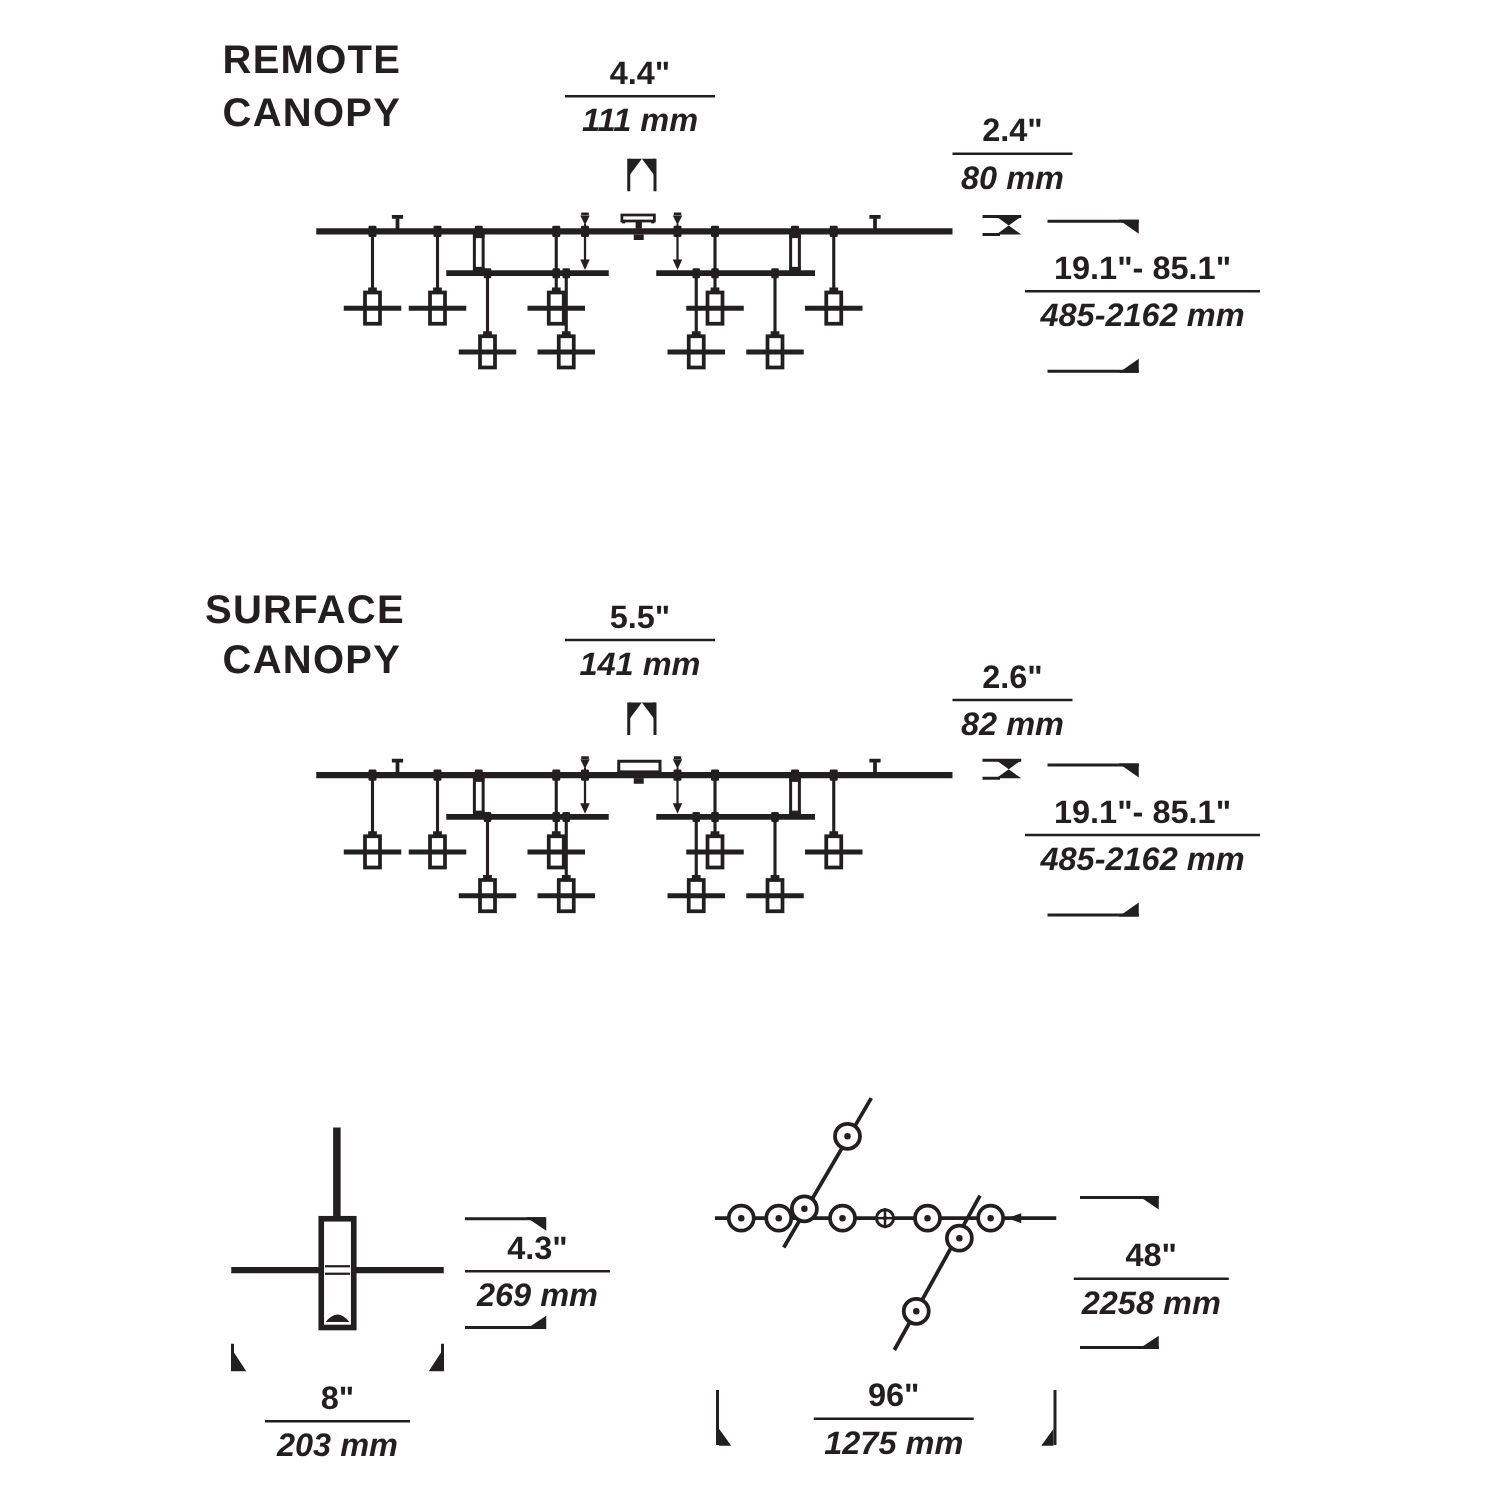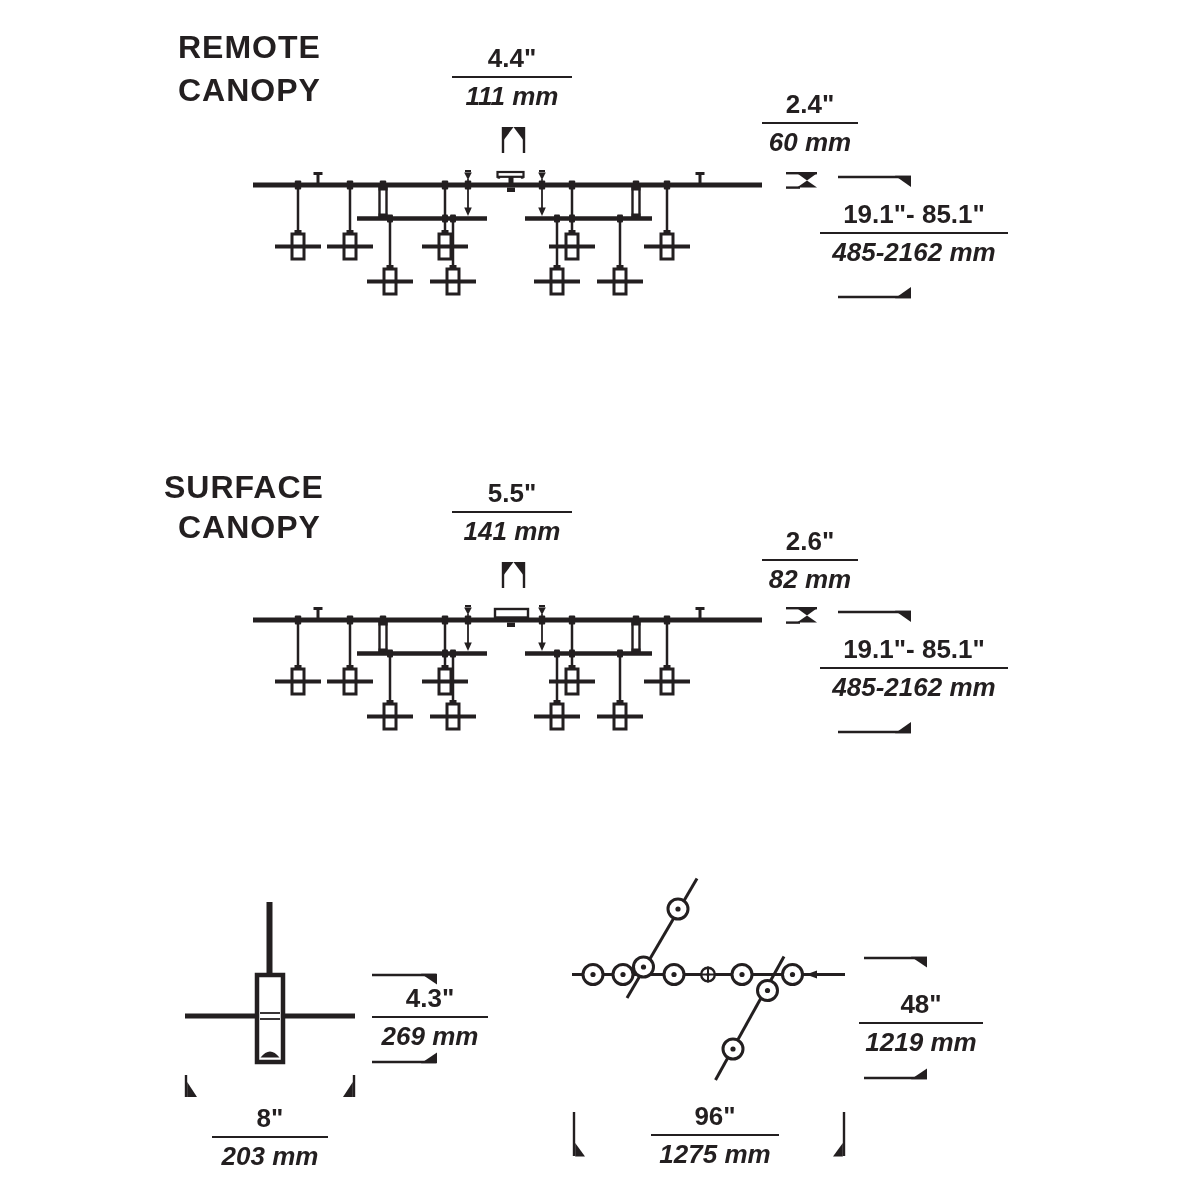--- a/index.html
+++ b/index.html
@@ -246,21 +246,21 @@
   <div class="label-line" style="left:178px; top:30px;">REMOTE</div>
   <div class="label-line" style="left:178px; top:73px;">CANOPY</div>
 
   <div class="frac" style="left:452px; top:44px; width:120px;">
     <div class="num">4.4"</div>
     <div class="den">111 mm</div>
   </div>
 
   <div class="frac" style="left:762px; top:90px; width:96px;">
     <div class="num">2.4"</div>
-    <div class="den">60 mm</div>
+    <div class="den">80 mm</div>
   </div>
 
   <div class="frac" style="left:820px; top:200px; width:188px;">
     <div class="num">19.1"- 85.1"</div>
     <div class="den">485-2162 mm</div>
   </div>
 
   <div class="label-line" style="left:164px; top:470px;">SURFACE</div>
   <div class="label-line" style="left:178px; top:510px;">CANOPY</div>
 
@@ -284,21 +284,21 @@
     <div class="den">269 mm</div>
   </div>
 
   <div class="frac" style="left:212px; top:1104px; width:116px;">
     <div class="num">8"</div>
     <div class="den">203 mm</div>
   </div>
 
   <div class="frac" style="left:859px; top:990px; width:124px;">
     <div class="num">48"</div>
-    <div class="den">1219 mm</div>
+    <div class="den">2258 mm</div>
   </div>
 
   <div class="frac" style="left:651px; top:1102px; width:128px;">
     <div class="num">96"</div>
     <div class="den">1275 mm</div>
   </div>
 
 </div>
 
 </body></html>

